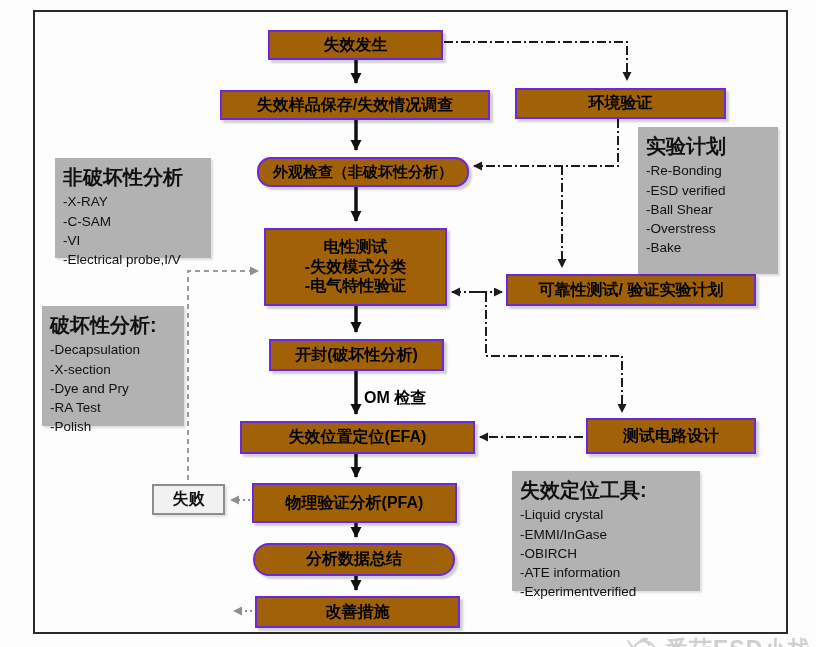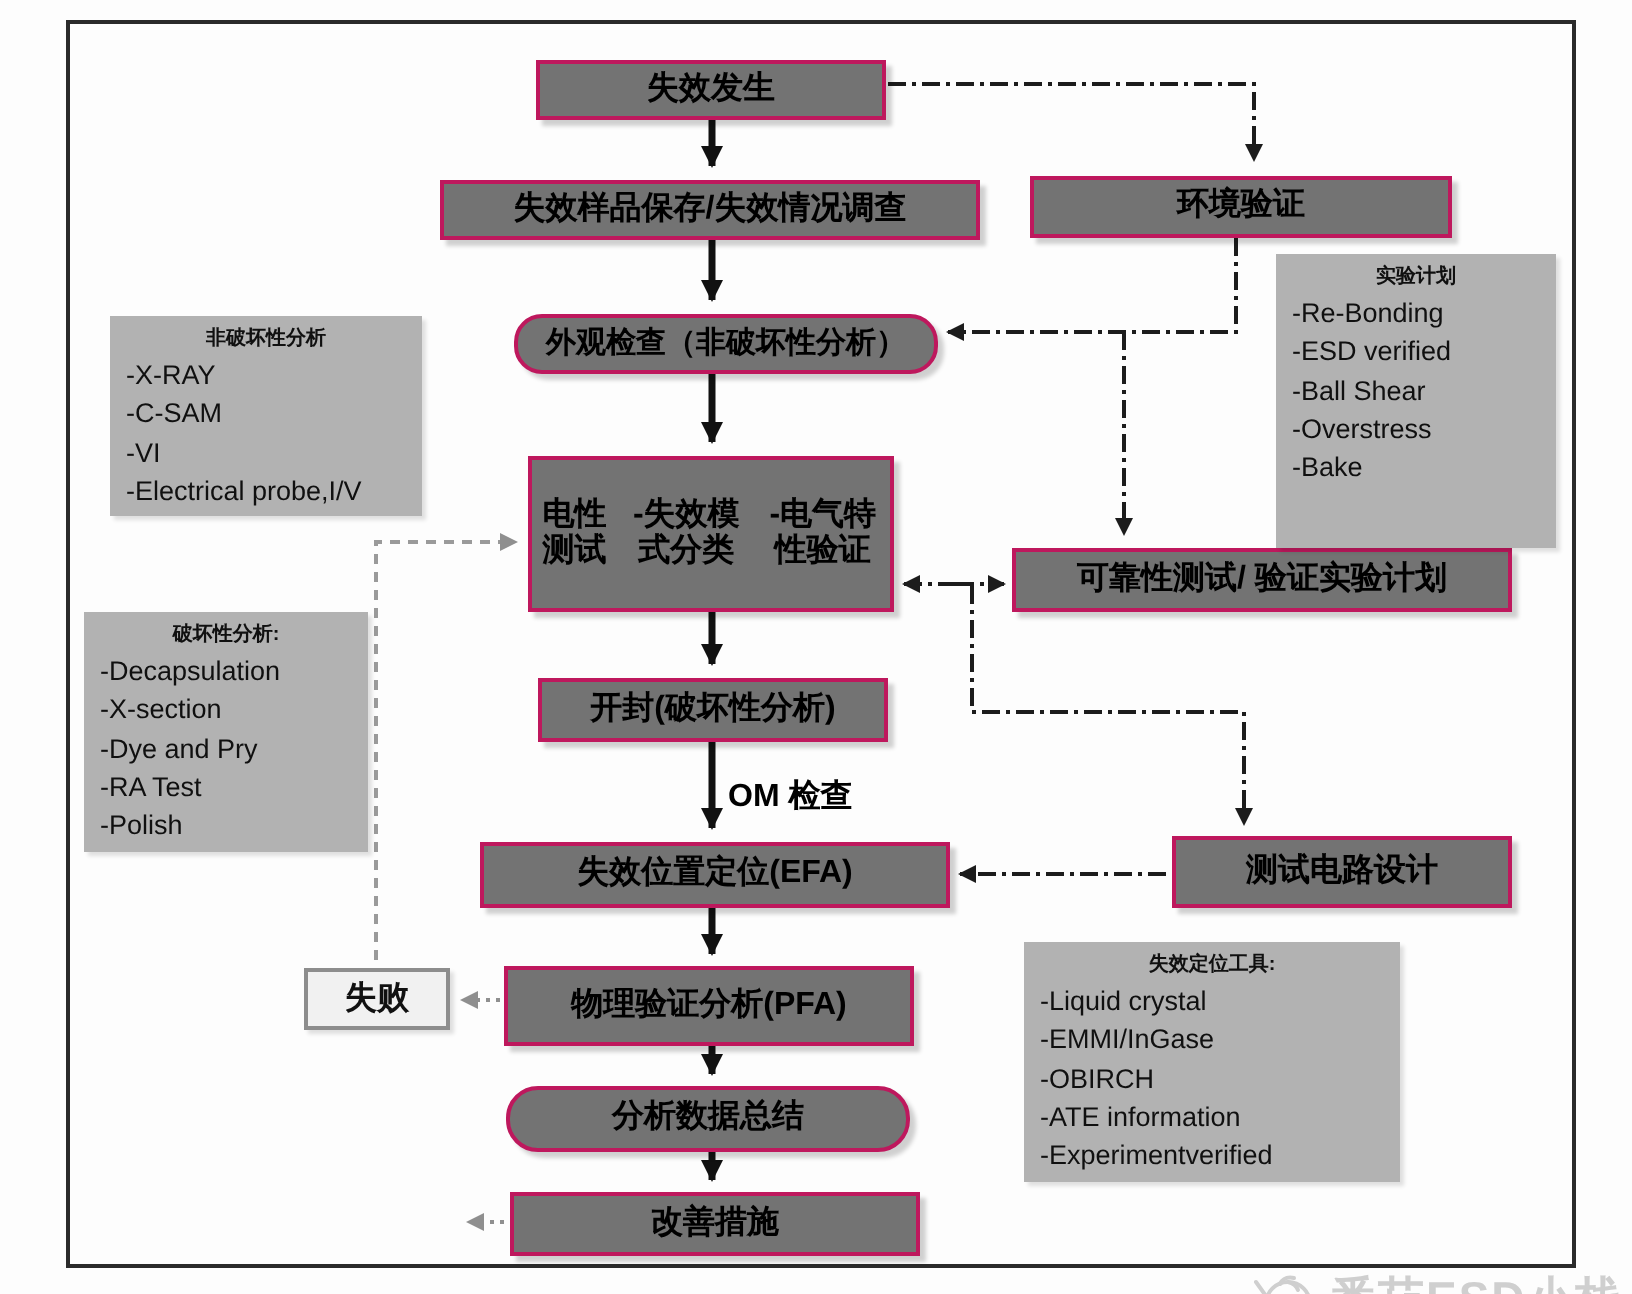--- a/index.html
+++ b/index.html
@@ -1,29 +1,29 @@
 <!DOCTYPE html>
 <html><head>
 <meta charset="utf-8">
 <style>
   html,body{margin:0;padding:0;background:#ffffff;}
   body{font-family:"Liberation Sans","DejaVu Sans",sans-serif;}
   #stage{position:relative;width:816px;height:647px;background:#fdfdfd;overflow:hidden;}
   #frame{position:absolute;left:33px;top:10px;width:755px;height:624px;border:2px solid #2b2b2b;box-sizing:border-box;}
   svg.wires{position:absolute;left:0;top:0;width:816px;height:647px;pointer-events:none;}
-  .box{position:absolute;box-sizing:border-box;background:#737373;border:2px solid #be185d;
+  .box{position:absolute;box-sizing:border-box;background:#a16207;border:2px solid #6d28d9;
        color:#000;font-weight:bold;font-size:16px;display:flex;align-items:center;justify-content:center;
        text-align:center;box-shadow:3px 3px 2px rgba(0,0,0,.18);line-height:1.15;}
-  .box.multi{flex-direction:row;justify-content:flex-start;gap:1px;}
+  .box.multi{flex-direction:column;justify-content:center;gap:1px;}
   .light{position:absolute;box-sizing:border-box;background:#f1f1f1;border:2px solid #8d8d8d;
        color:#111;font-weight:bold;font-size:16px;display:flex;align-items:center;justify-content:center;
        text-align:center;box-shadow:2px 2px 2px rgba(0,0,0,.12);}
   .info{position:absolute;box-sizing:border-box;background:#b2b2b2;color:#101010;
        padding:5px 8px 6px 8px;font-size:13.5px;line-height:1.42;box-shadow:2px 2px 2px rgba(0,0,0,.12);}
-  .info .ititle{font-weight:bold;font-size:10px;margin-bottom:1px;text-align:center;}
+  .info .ititle{font-weight:bold;font-size:20px;margin-bottom:1px;}
   .flabel{position:absolute;font-weight:bold;font-size:16px;color:#000;}
   .watermark{position:absolute;display:flex;align-items:center;gap:6px;color:#cfcfcf;
        font-weight:bold;font-size:23px;letter-spacing:1px;margin-top:36px;}
 </style>
 </head>
 <body>
 
 <div id="stage">
   <div id="frame"></div>
 

